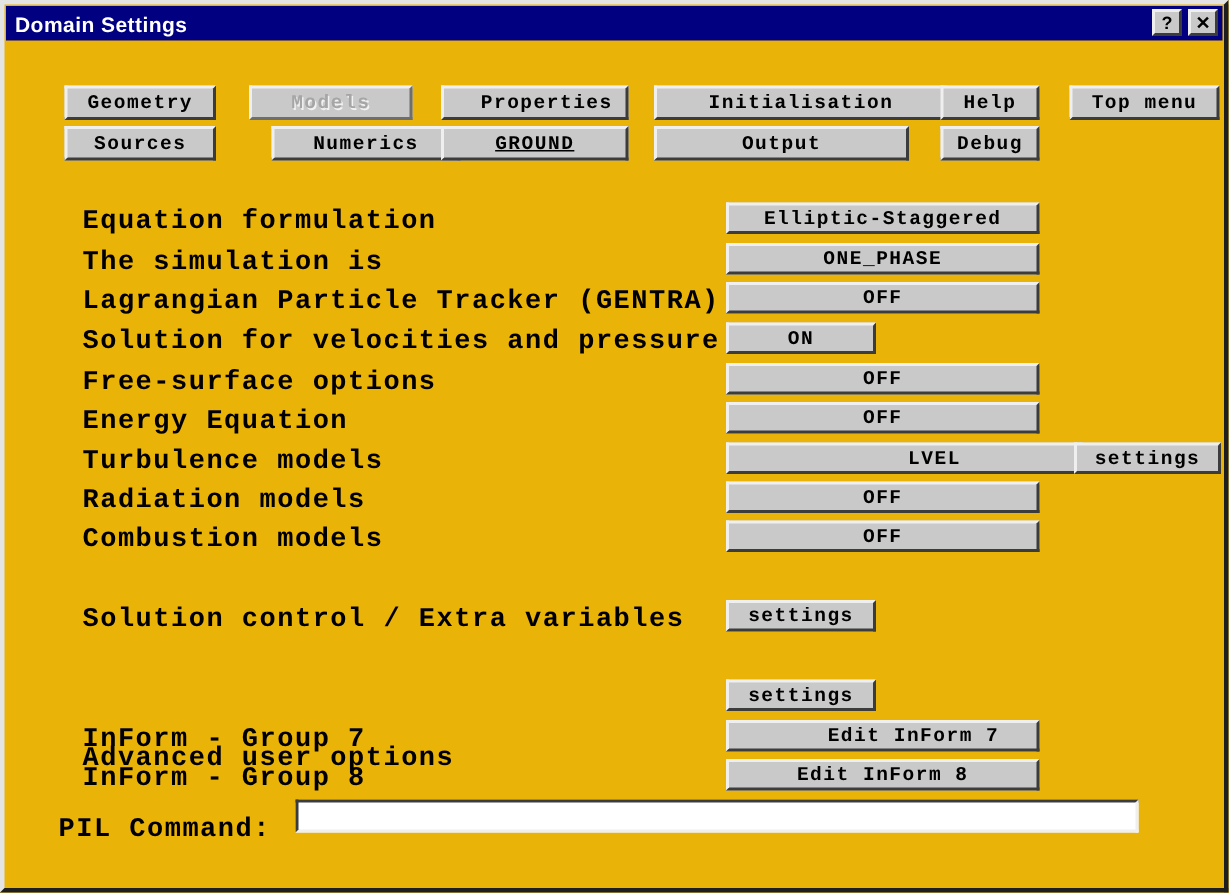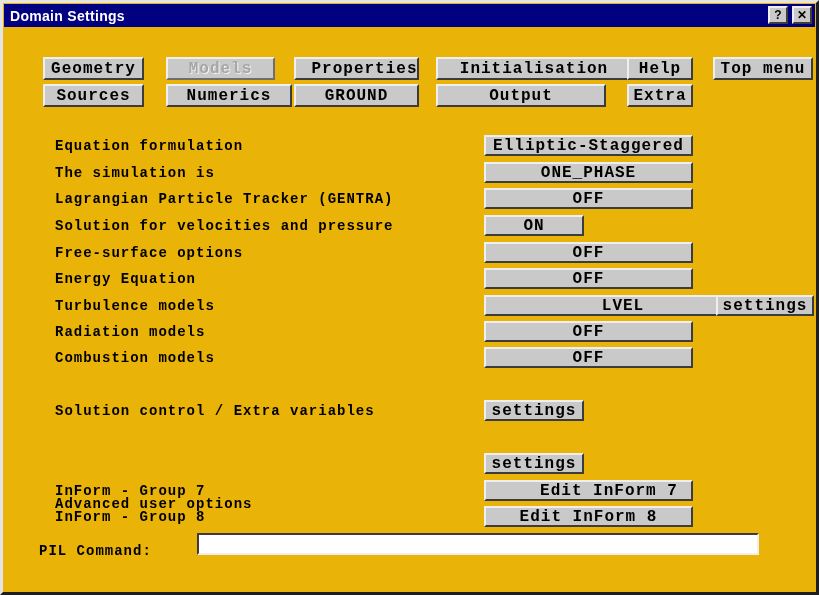--- a/index.html
+++ b/index.html
@@ -41,35 +41,35 @@
   .tb-help{left:765px;}
   .tb-close{left:789px;}
   .btn{
     position:absolute;
     box-sizing:border-box;
     background:#c9c9c9;
     border-top:2px solid #efefef;border-left:2px solid #efefef;
     border-right:2px solid #3c3c3c;border-bottom:2px solid #3c3c3c;
     display:flex;align-items:center;justify-content:center;
     font-family:"Liberation Mono", monospace;
-    font-weight:bold;font-size:16px;color:#000;
+    font-weight:bold;font-size:13px;color:#000;
     letter-spacing:1px;white-space:nowrap;
     cursor:default;
   }
   .btn.disabled{
     color:#a6a6a6;
     text-shadow:1px 1px 0 #f2f2f2;
     border-right-color:#6e6e6e;border-bottom-color:#6e6e6e;
   }
   .menu-btn{top:54px;height:23px;}
   .menu-btn.r2{top:81px;}
   .lbl{
     position:absolute;
     font-family:"Liberation Mono", monospace;
-    font-weight:bold;font-size:14px;color:#000;
+    font-weight:bold;font-size:18px;color:#000;
     letter-spacing:1px;white-space:nowrap;
   }
   .pil-input{
     position:absolute;left:194px;top:530px;width:562px;height:22px;
     box-sizing:border-box;
     background:#ffffff;
     border-top:2px solid #3c3c3c;border-left:2px solid #3c3c3c;
     border-right:2px solid #efefef;border-bottom:2px solid #efefef;
     font-family:"Liberation Mono", monospace;font-size:13px;
     padding:0 4px;outline:none;
@@ -87,24 +87,24 @@
   <div class="tb-btn tb-close">✕</div>
 
   <div class="btn menu-btn" style="left:40px;width:101px;">Geometry</div>
   <div class="btn menu-btn disabled" style="left:163px;width:109px;">Models</div>
   <div class="btn menu-btn" style="left:291px;width:125px;padding-left:16px;">Properties</div>
   <div class="btn menu-btn" style="left:433px;width:196px;">Initialisation</div>
   <div class="btn menu-btn" style="left:624px;width:66px;">Help</div>
   <div class="btn menu-btn" style="left:710px;width:100px;">Top menu</div>
 
   <div class="btn menu-btn r2" style="left:40px;width:101px;">Sources</div>
-  <div class="btn menu-btn r2" style="left:163px;width:126px;text-align:center;">Numerics</div>
-  <div class="btn menu-btn r2" style="left:291px;width:125px;">GROUND</div>
+  <div class="btn menu-btn r2" style="left:178px;width:126px;text-align:center;">Numerics</div>
+  <div class="btn menu-btn r2" style="left:291px;width:125px;text-decoration:underline;">GROUND</div>
   <div class="btn menu-btn r2" style="left:433px;width:170px;">Output</div>
-  <div class="btn menu-btn r2" style="left:624px;width:66px;">Extra</div>
+  <div class="btn menu-btn r2" style="left:624px;width:66px;">Debug</div>
 
   <span class="lbl" style="left:52px;top:135px;">Equation formulation</span>
   <div class="btn" style="left:481px;top:132px;width:209px;height:21px;">Elliptic-Staggered</div>
 
   <span class="lbl" style="left:52px;top:162px;">The simulation is</span>
   <div class="btn" style="left:481px;top:159px;width:209px;height:21px;">ONE_PHASE</div>
 
   <span class="lbl" style="left:52px;top:188px;">Lagrangian Particle Tracker (GENTRA)</span>
   <div class="btn" style="left:481px;top:185px;width:209px;height:21px;">OFF</div>
 

